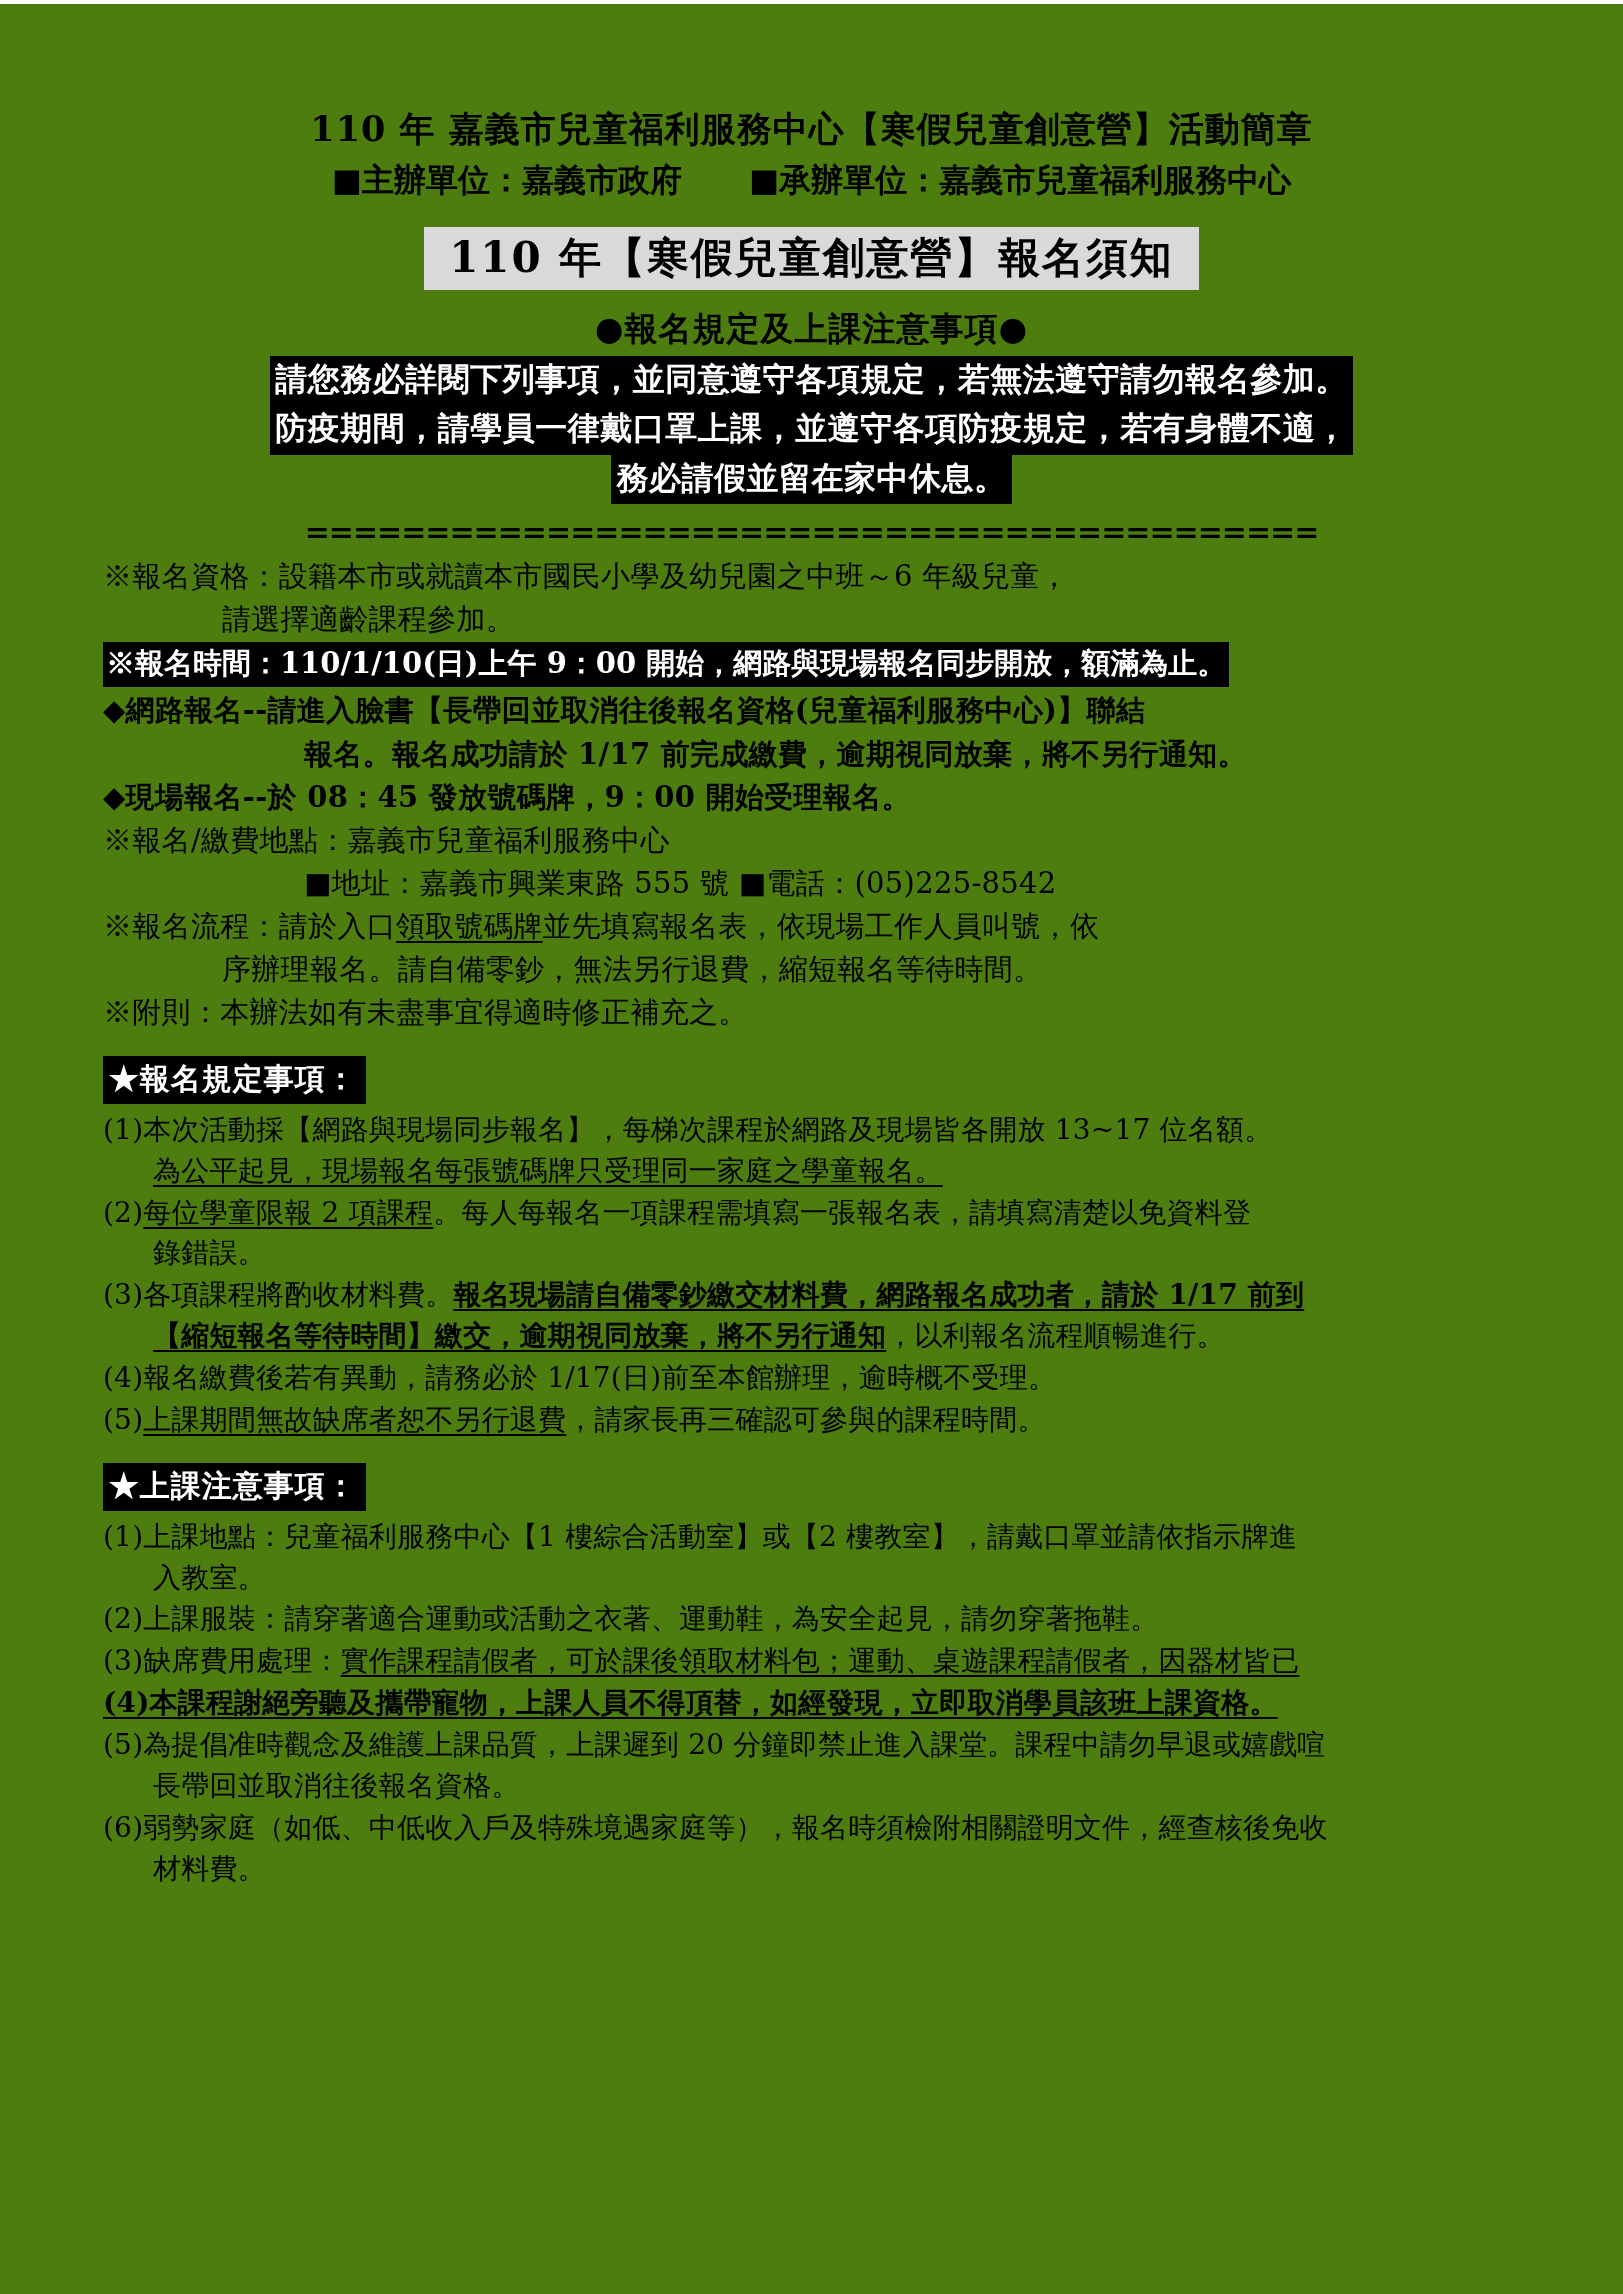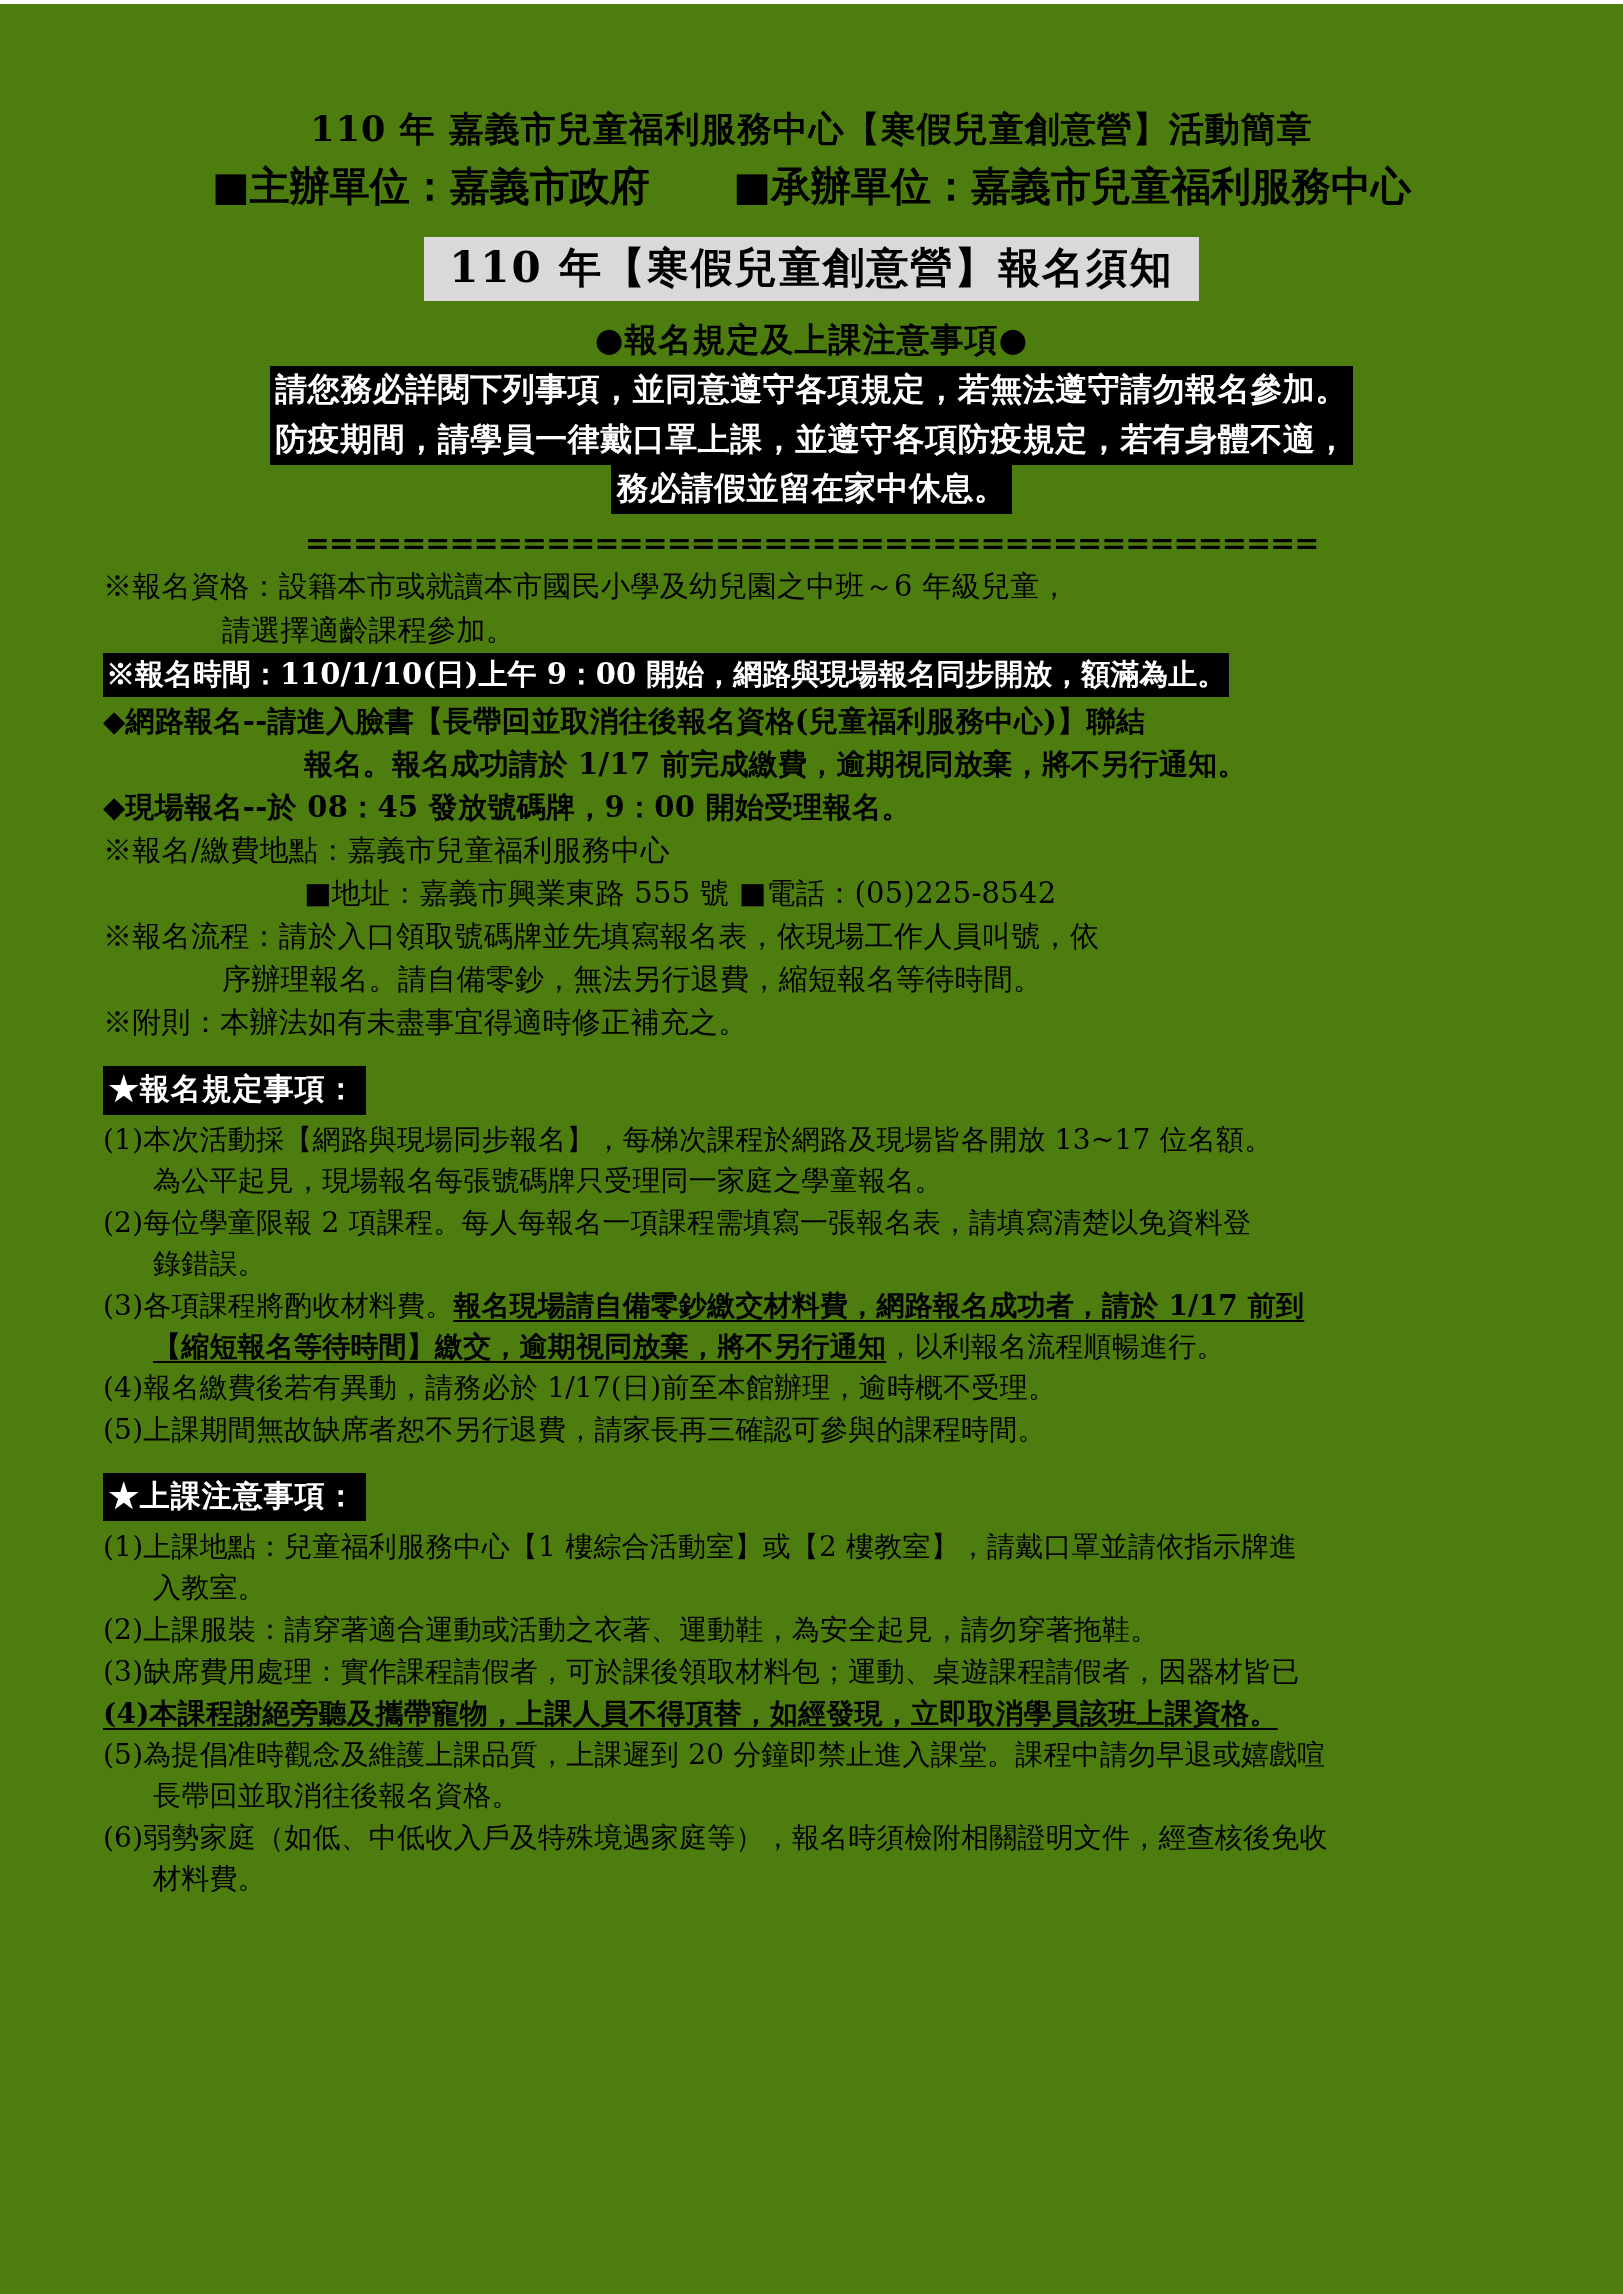--- a/index.html
+++ b/index.html
@@ -27,21 +27,21 @@
   .doc-title {
     text-align: center;
     font-size: 35px;
     font-weight: bold;
     letter-spacing: 1px;
     line-height: 1.25;
     margin: 0 0 9.6px 0;
   }
   .host-line {
     text-align: center;
-    font-size: 40px;
+    font-size: 32px;
     font-weight: bold;
     line-height: 1.3;
     margin: 0 0 25px 0;
     white-space: pre;
   }
   .notice-banner-wrap {
     text-align: center;
     margin: 0 0 17px 0;
   }
   .notice-banner {
@@ -136,21 +136,21 @@
 
   
   .num-item {
     font-size: 28px;
     line-height: 1.46;
     margin: 0 0 1px 0;
     letter-spacing: 0.2px;
   }
   .num-item .cont { padding-left: 50px; display: block; }
   .num-item.bold { font-weight: bold; }
-  .u { text-underline-offset: 4.8px; }
+  .u { text-decoration: underline; text-underline-offset: 4.8px; }
   .bu { font-weight: bold; text-decoration: underline; text-underline-offset: 4.8px; }
 </style>
 </head>
 <body>
 
 <div class="page">
 
   <div class="doc-title">110 年  嘉義市兒童福利服務中心【寒假兒童創意營】活動簡章</div>
   <div class="host-line">■主辦單位：嘉義市政府      ■承辦單位：嘉義市兒童福利服務中心</div>
 

